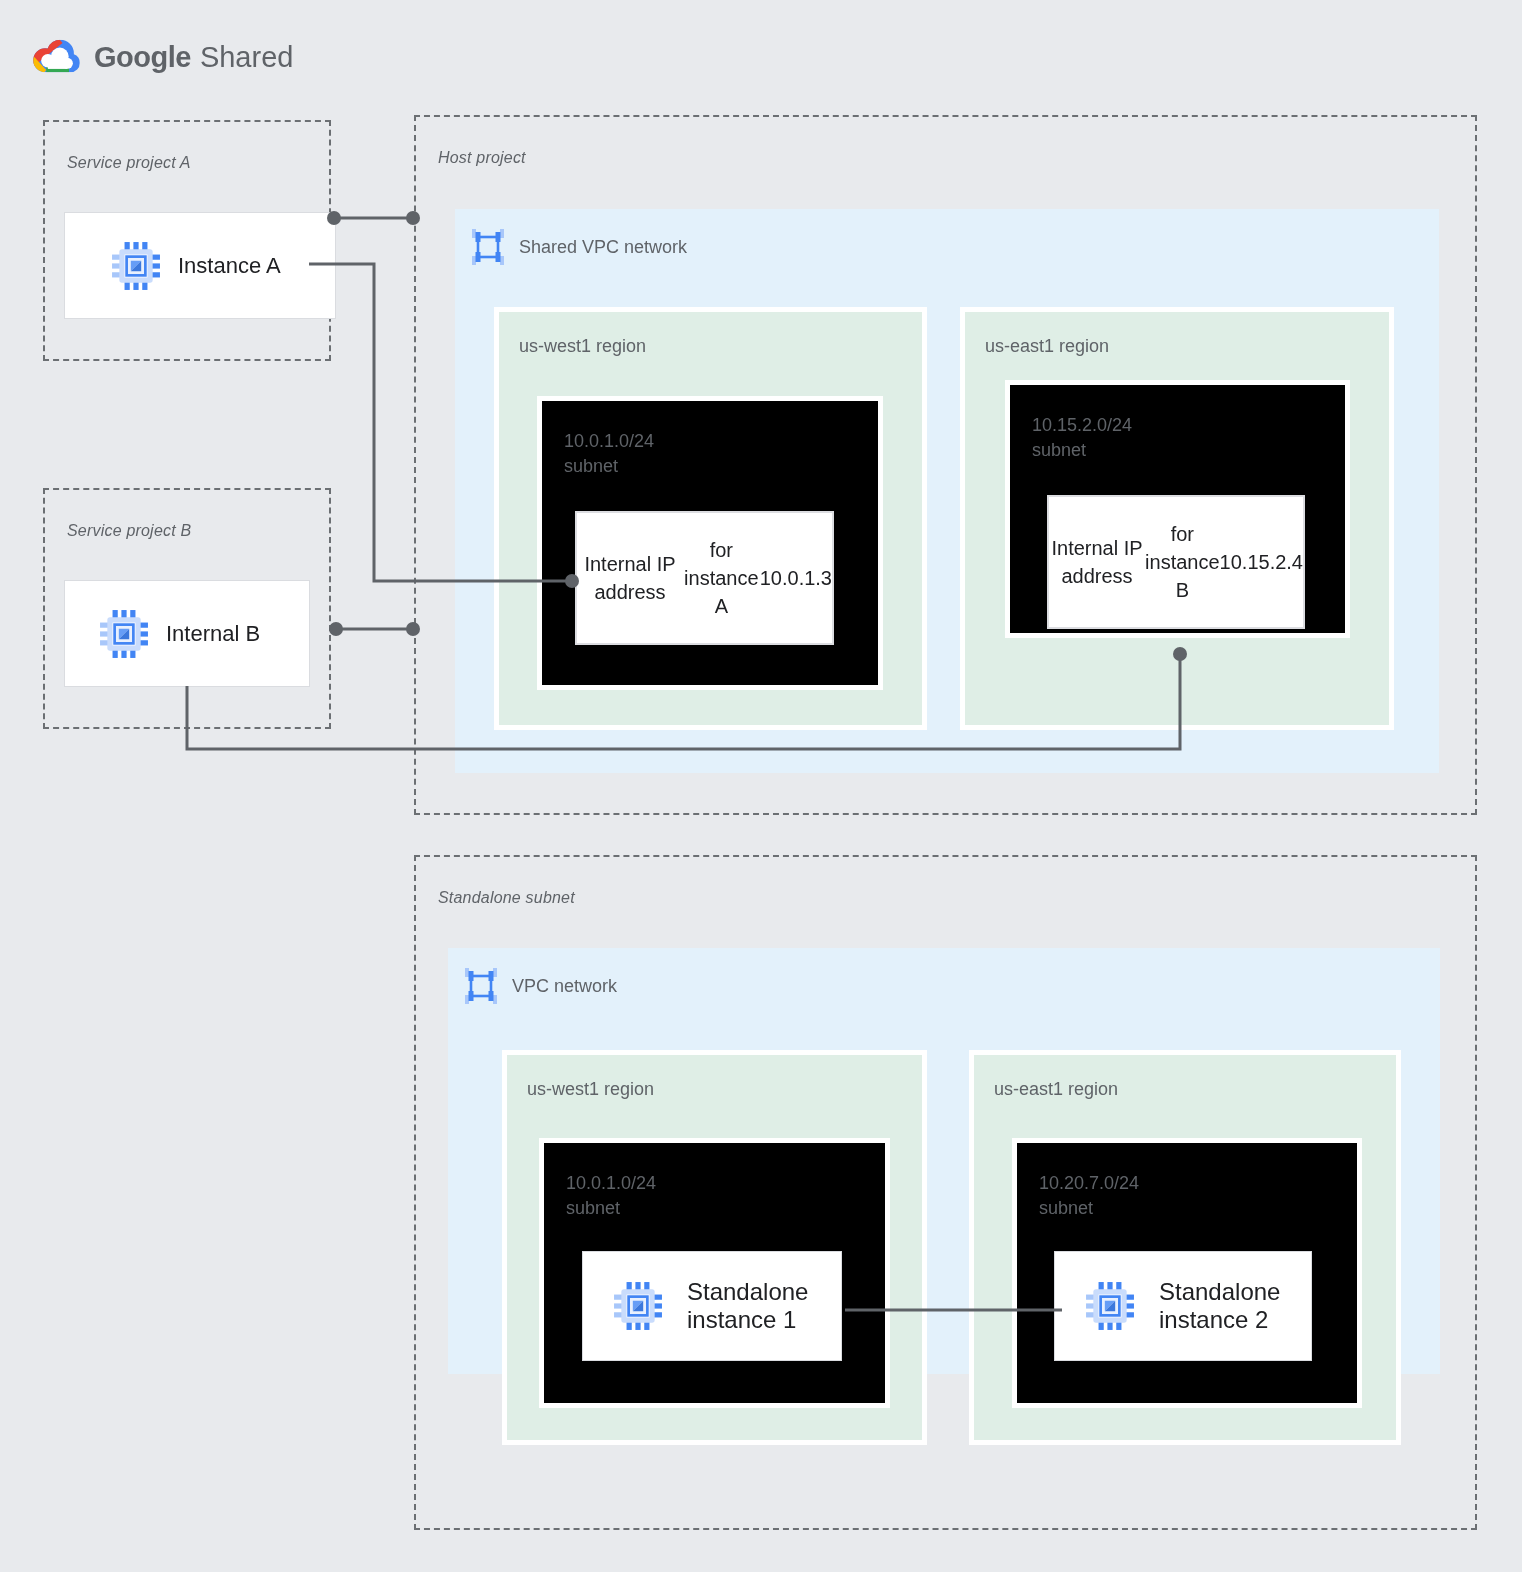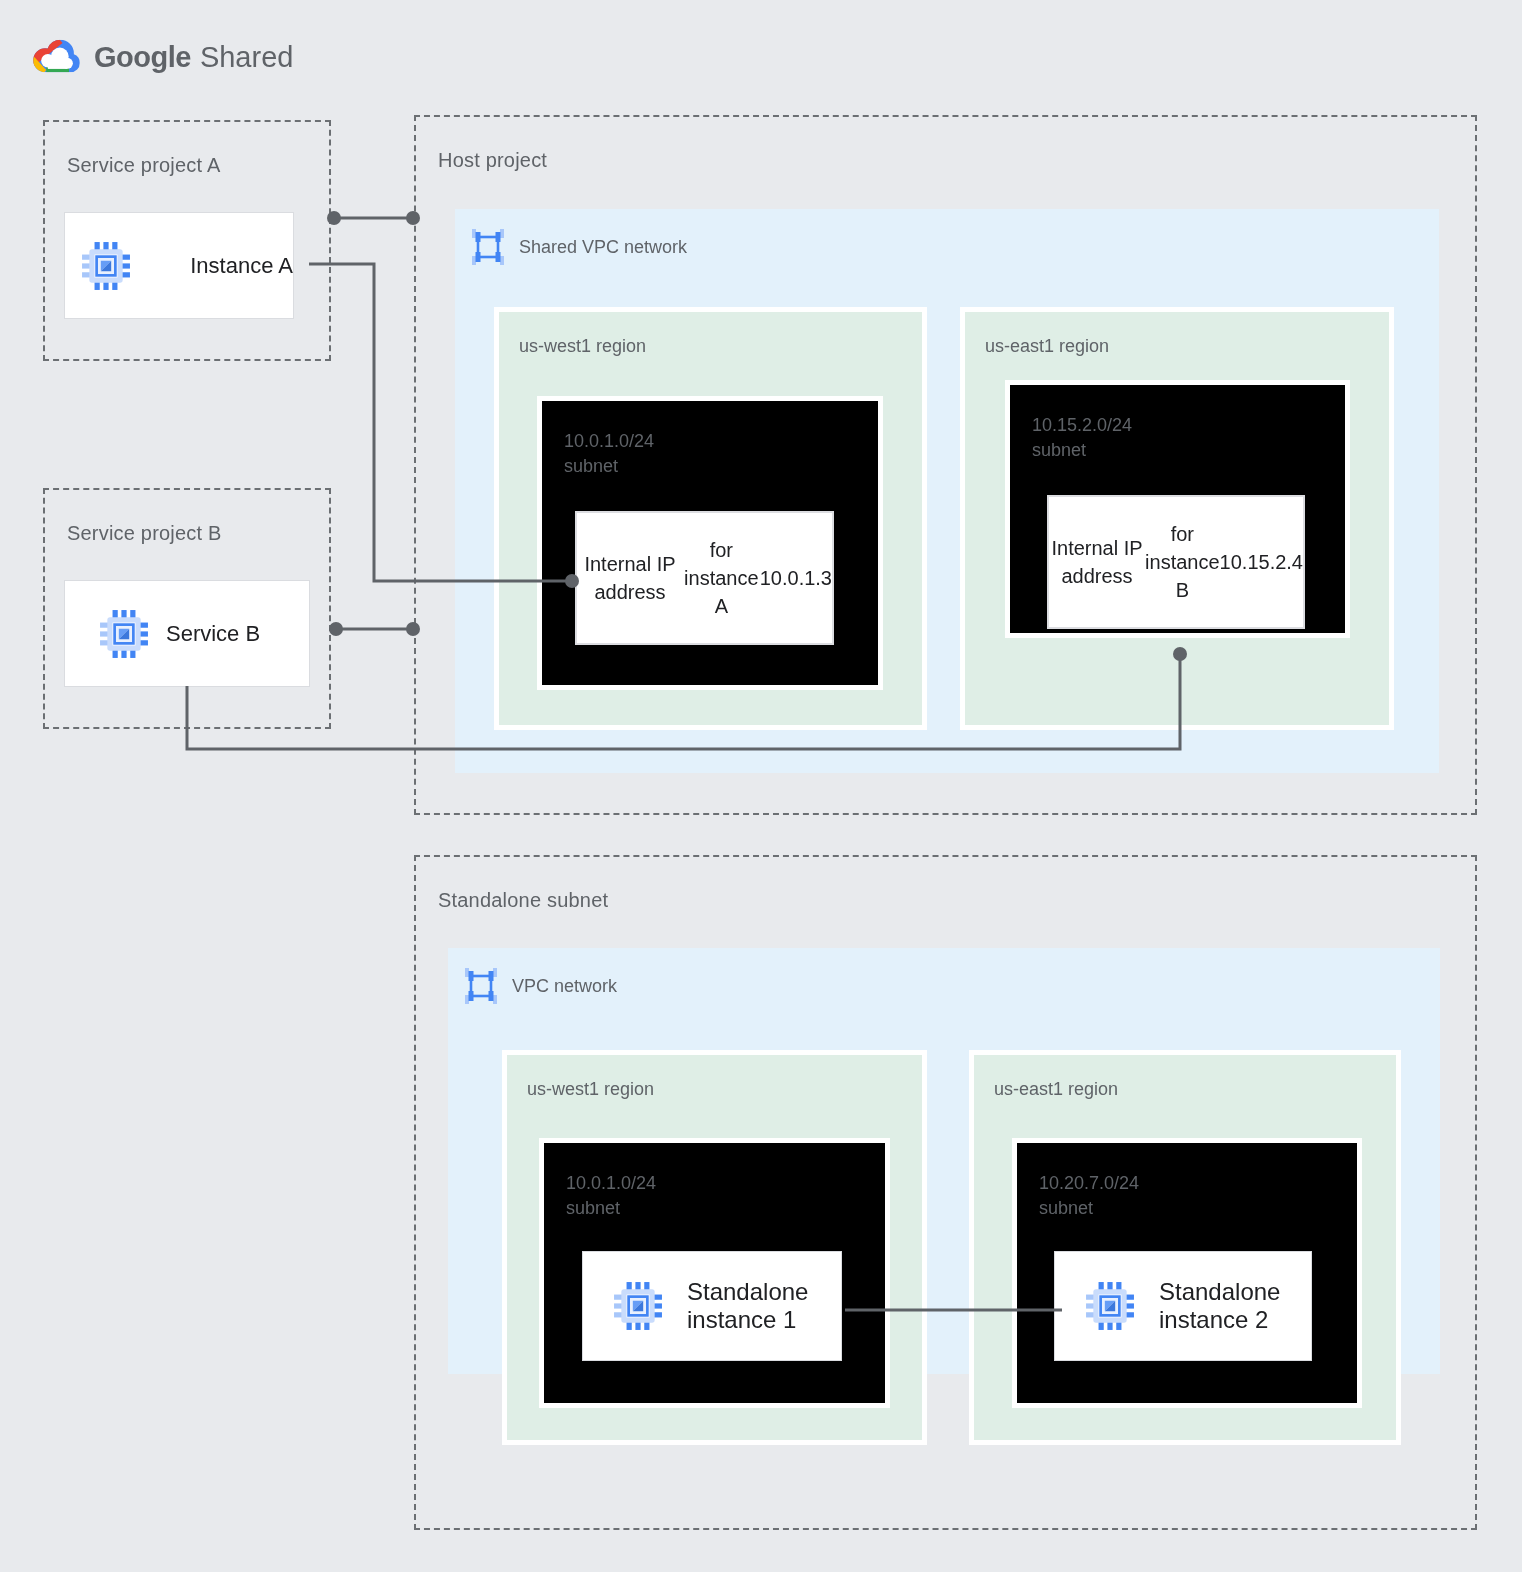--- a/index.html
+++ b/index.html
@@ -13,21 +13,21 @@
   }
   .abs { position:absolute; box-sizing:border-box; }
 
   
   .project {
     border:2px dashed #6b6f73;
     background:transparent;
   }
   .project-label {
     position:absolute; top:32px; left:22px;
-    font-size:20px; color:#5f6368; letter-spacing:.2px;
+    font-size:16px; color:#5f6368; letter-spacing:.2px;font-style:italic;
   }
 
   
   .panel { border:5px solid #ffffff; }
   .panel.blue   { background:#e3f1fb; border:none; }
   .panel.green  { background:#dfeee6; }
   .panel.purple { background:#000000; }
 
   .region-label {
     position:absolute; top:24px; left:20px;
@@ -103,21 +103,21 @@
     </g>
   </svg>
   <div class="logo-text">
     <span class="logo-brand">Google</span>
     <span class="logo-product">Shared</span>
   </div>
 </div>
 
 <div class="abs project" style="left:43px; top:120px; width:288px; height:241px;">
   <div class="project-label">Service project A</div>
-  <div class="abs card" style="left:19px; top:90px; width:230px; height:107px; padding-left:16px;justify-content:space-between;">
+  <div class="abs card" style="left:19px; top:90px; width:272px; height:107px; padding-left:46px;">
     <svg class="icon" width="50" height="50" viewBox="0 0 48 48">
       <g fill="#4285f4">
         <rect x="13" y="1" width="5" height="9"></rect>
           <rect x="21.5" y="1" width="5" height="9"></rect>
           <rect x="30" y="1" width="5" height="9"></rect>
         <rect x="13" y="38" width="5" height="9"></rect>
           <rect x="21.5" y="38" width="5" height="9"></rect>
           <rect x="30" y="38" width="5" height="9"></rect>
         <rect x="38" y="13" width="9" height="5"></rect>
           <rect x="38" y="21.5" width="9" height="5"></rect>
@@ -157,21 +157,21 @@
         <rect x="1" y="13" width="9" height="5"></rect>
           <rect x="1" y="21.5" width="9" height="5"></rect>
           <rect x="1" y="30" width="9" height="5"></rect>
       </g>
       <rect x="8" y="8" width="32" height="32" rx="2.5" fill="#c9dcfc"></rect>
       <rect x="13" y="13" width="22" height="22" fill="#ffffff"></rect>
       <rect x="15" y="15" width="18" height="18" fill="#e8f0fe" stroke="#4285f4" stroke-width="2.6"></rect>
       <polygon points="19,29 19,19 29,19" fill="#669df6"></polygon>
       <polygon points="19,29 29,19 29,29" fill="#3c78dc"></polygon>
     </svg>
-    <span class="instance-text">Service B</span>
+    <span class="instance-text">Internal B</span>
   </div>
 </div>
 
 <div class="abs project" style="left:414px; top:115px; width:1063px; height:700px;">
   <div class="project-label">Host project</div>
 
   <div class="abs panel blue" style="left:39px; top:92px; width:984px; height:564px;">
     <div class="net-header">
       <svg class="icon" width="36" height="36" viewBox="0 0 36 36">
         <rect x="8" y="8" width="20" height="20" fill="none" stroke="#4285f4" stroke-width="2.6"></rect>

